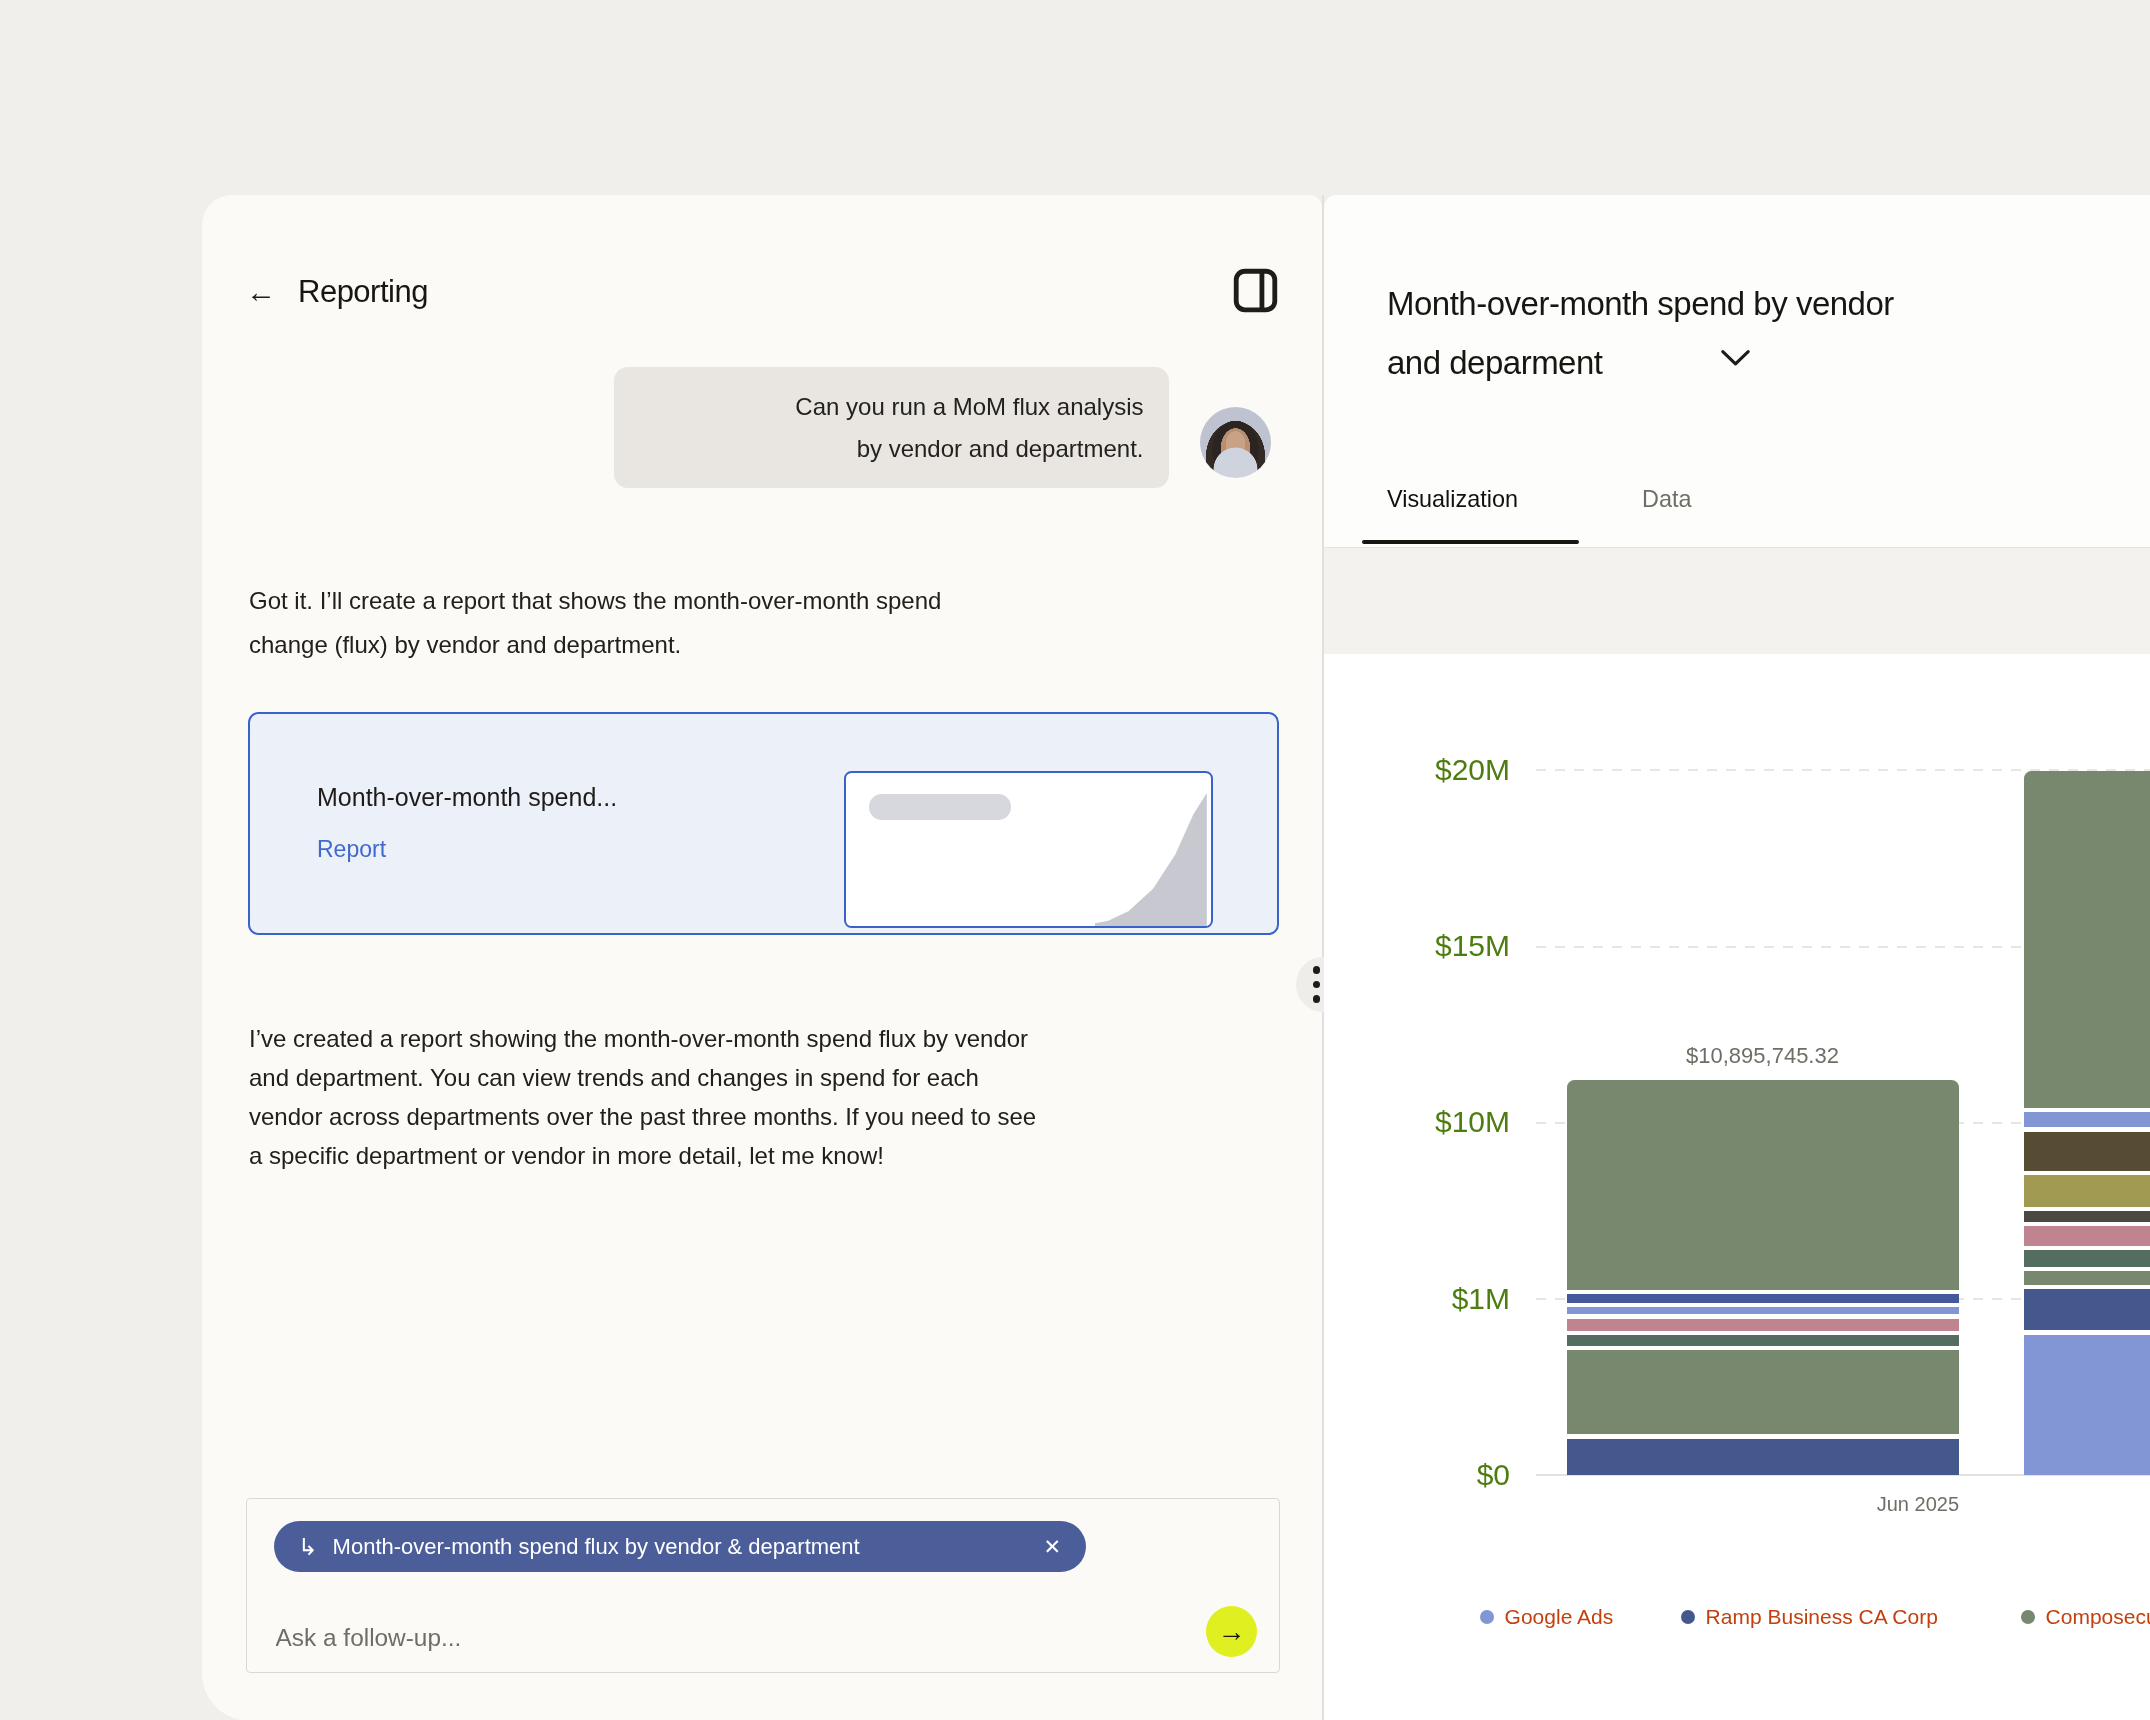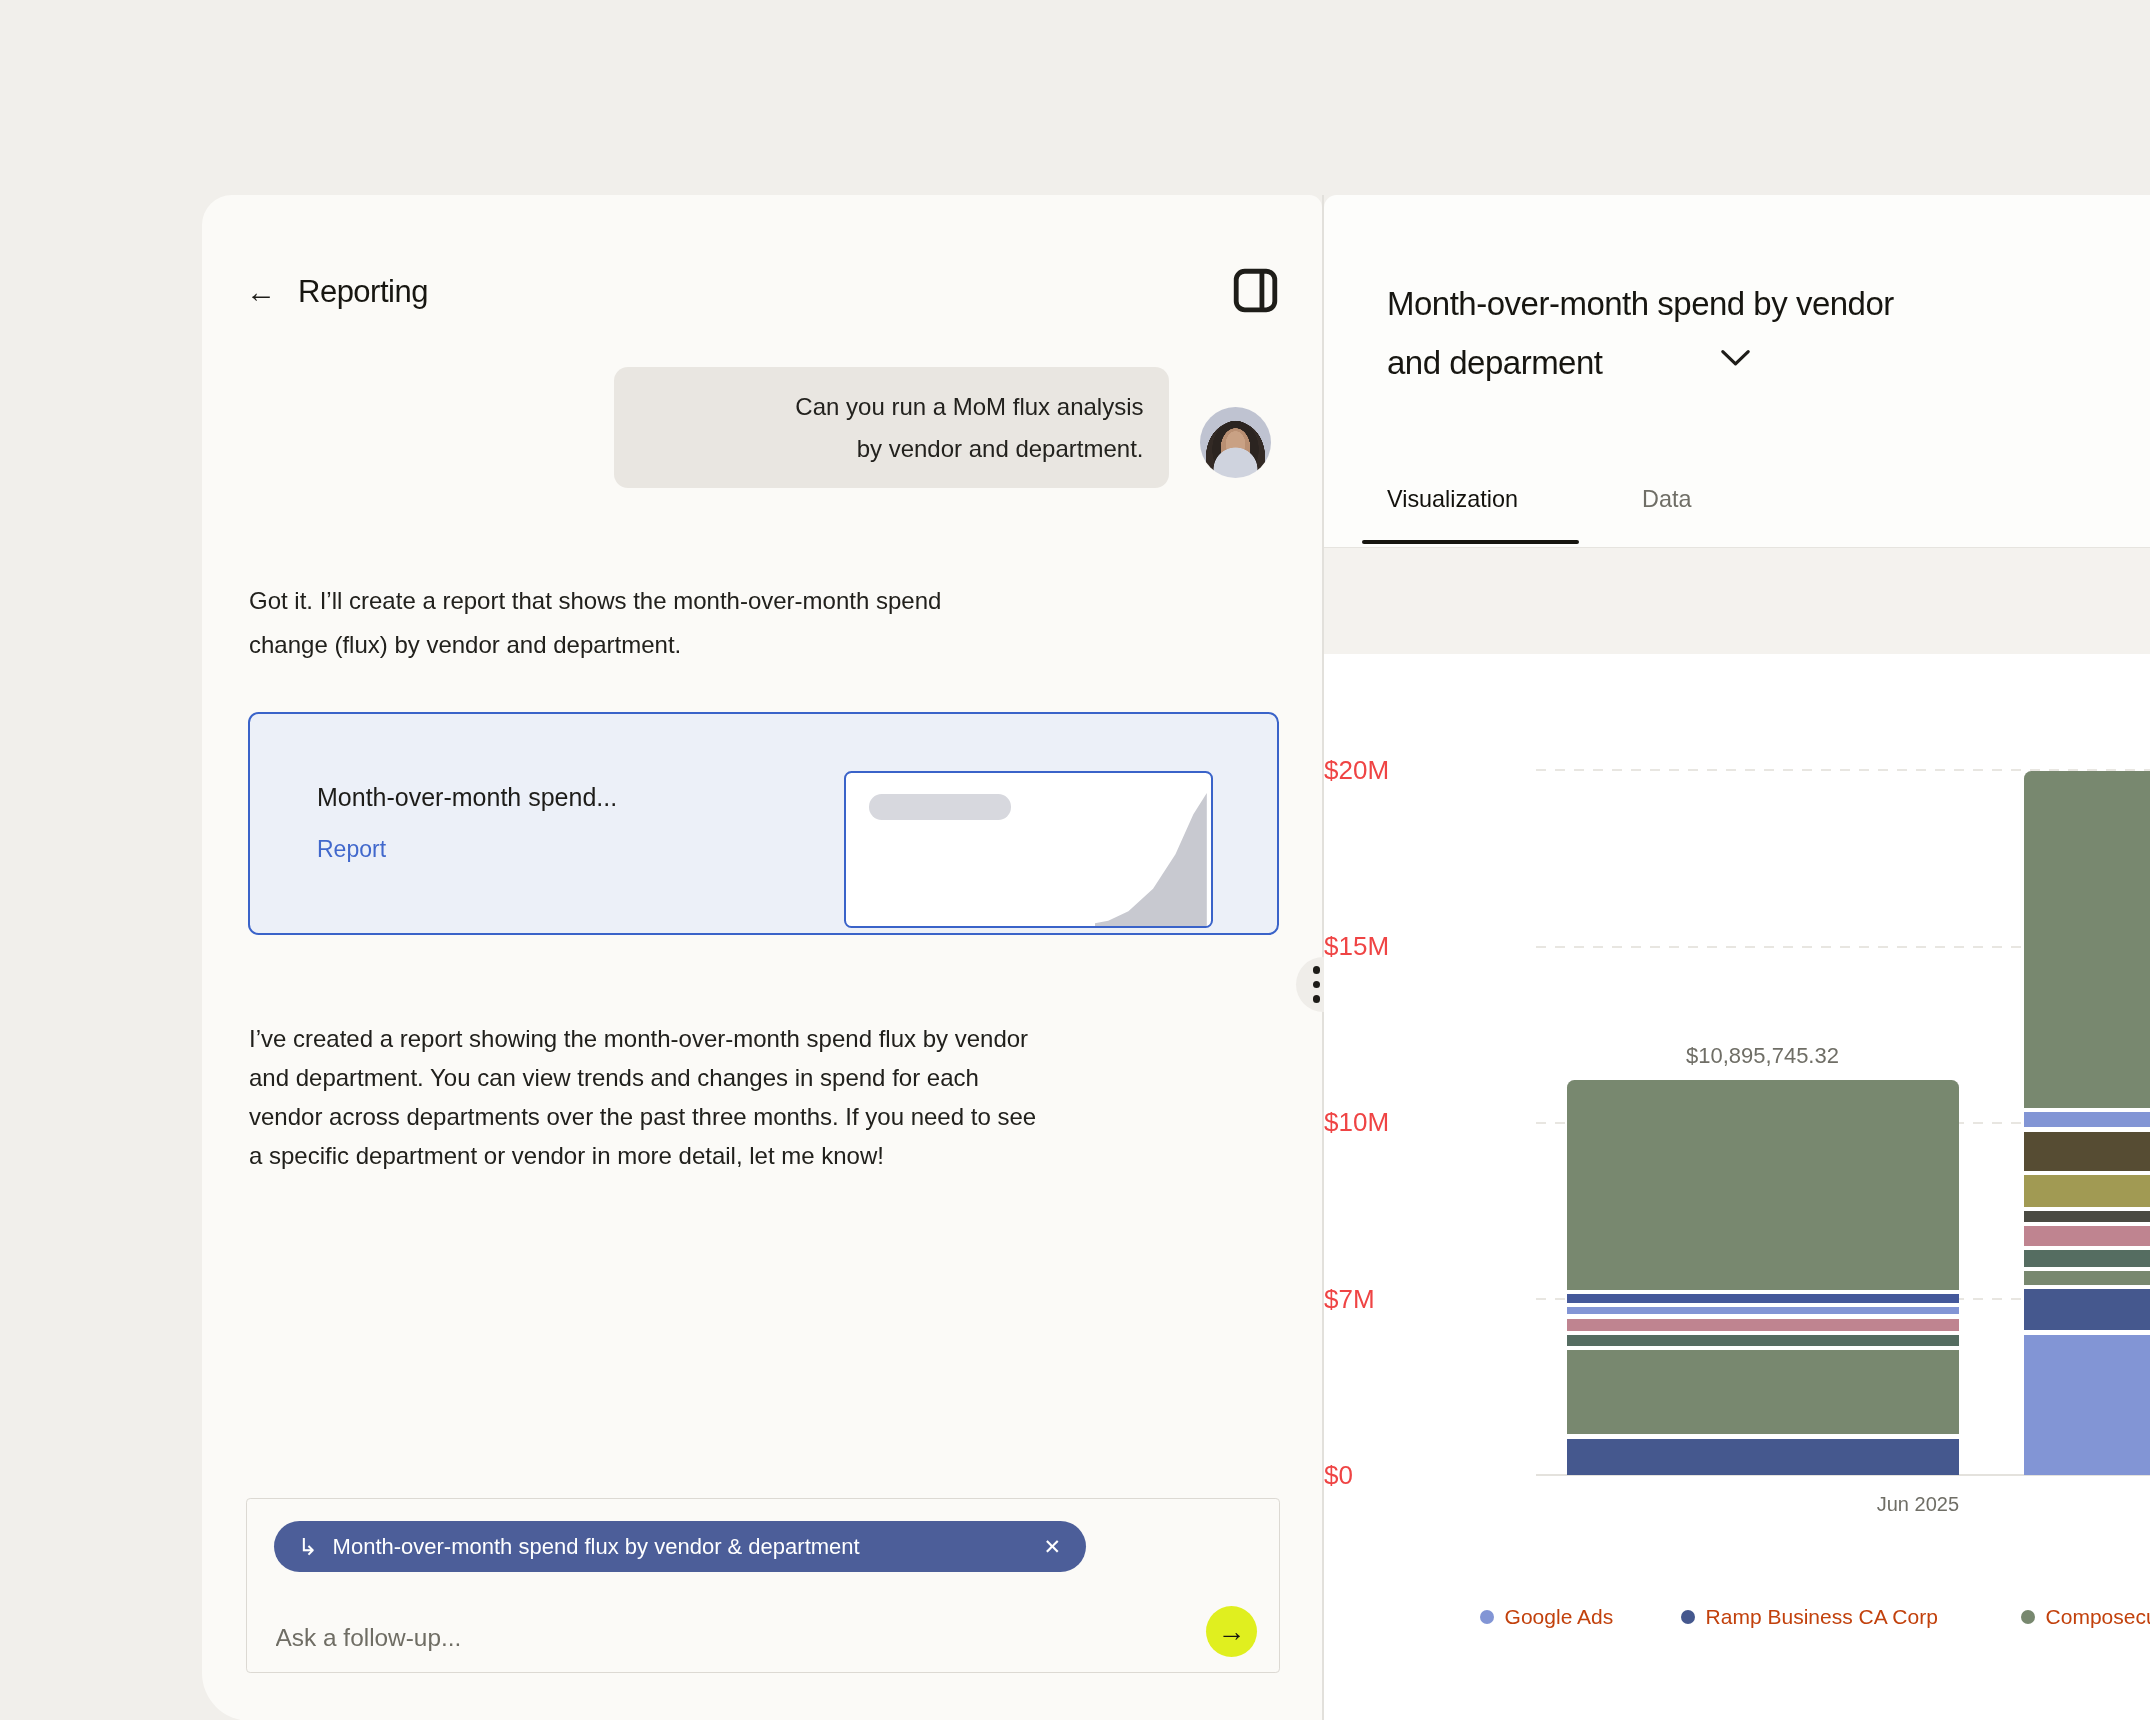--- a/index.html
+++ b/index.html
@@ -89,22 +89,22 @@
   #search-input::placeholder{color:#8b897f;}
   #filter-chip{left:417px;top:369px;height:75px;background:#e9e6e1;border-radius:38px;
                display:flex;align-items:center;padding:0 7.4px 0 21px;cursor:pointer;}
   #filter-chip-name{font-size:23.4px;color:#262520;margin:0 16px 0 11.7px;}
   #filter-chip-value{background:#ffffff;border-radius:31px;height:62px;display:flex;
                      align-items:center;padding:0 20px;font-size:23.4px;color:#262520;
                      box-shadow:0 0.5px 1.6px rgba(0,0,0,.08);}
 
   
   #chart-area{left:0;top:459px;width:826px;bottom:0;background:#ffffff;}
-  .tick-label{position:absolute;left:0;width:186px;font-size:26px;
-              color:#ef4444;transform:translateY(-50%);}
+  .tick-label{position:absolute;left:0;width:186px;text-align:right;font-size:30px;
+              color:#4d7c0f;transform:translateY(-50%);}
   .gridline{position:absolute;left:212px;right:0;height:1.6px;
             background:repeating-linear-gradient(90deg,#e8e6e1 0 9.6px,transparent 9.6px 19px);}
   .gridline.solid{background:#e4e2dd;}
   .bar{position:absolute;}
   .bar .seg{position:absolute;left:0;width:100%;}
   .seg.rounded-top{border-radius:7.4px 7.4px 0 0;}
   .seg.graphite-tex{background-image:radial-gradient(circle at 2.7px 2.1px,rgba(150,170,225,.35) 1.3px,transparent 1.6px);
                     background-size:9.6px 5.8px;}
   #bar-value-label{position:absolute;width:425px;text-align:center;font-size:22px;color:#6f6e66;}
   .cat-label{position:absolute;text-align:right;font-size:20px;color:#6f6e66;}
@@ -213,21 +213,21 @@
           <path d="M4 6 H36 L24 21 V33 L16 36 V21 Z" fill="#23221e"></path>
         </svg>
         <span id="filter-chip-name">Paid</span>
         <span id="filter-chip-value">True</span>
       </div>
     </div>
 
     <div id="chart-area" class="abs">
         <div class="tick-label" style="top: 821px;">$0</div>
         <div class="gridline solid" style="top: 820px;"></div>
-        <div class="tick-label" style="top: 645px;">$7M</div>
+        <div class="tick-label" style="top: 645px;">$1M</div>
         <div class="gridline" style="top: 644px;"></div>
         <div class="tick-label" style="top: 468px;">$10M</div>
         <div class="gridline" style="top: 468px;"></div>
         <div class="tick-label" style="top: 292px;">$15M</div>
         <div class="gridline" style="top: 292px;"></div>
         <div class="tick-label" style="top: 116px;">$20M</div>
         <div class="gridline" style="top: 115px;"></div>
         <div class="bar" style="left: 243px; width: 392px; top: 0px; height: 821px;">
           <div class="seg" style="top: 785px; height: 36px; background: rgb(69, 88, 142);"></div>
           <div class="seg" style="top: 696px; height: 84px; background: rgb(120, 136, 111);"></div>

